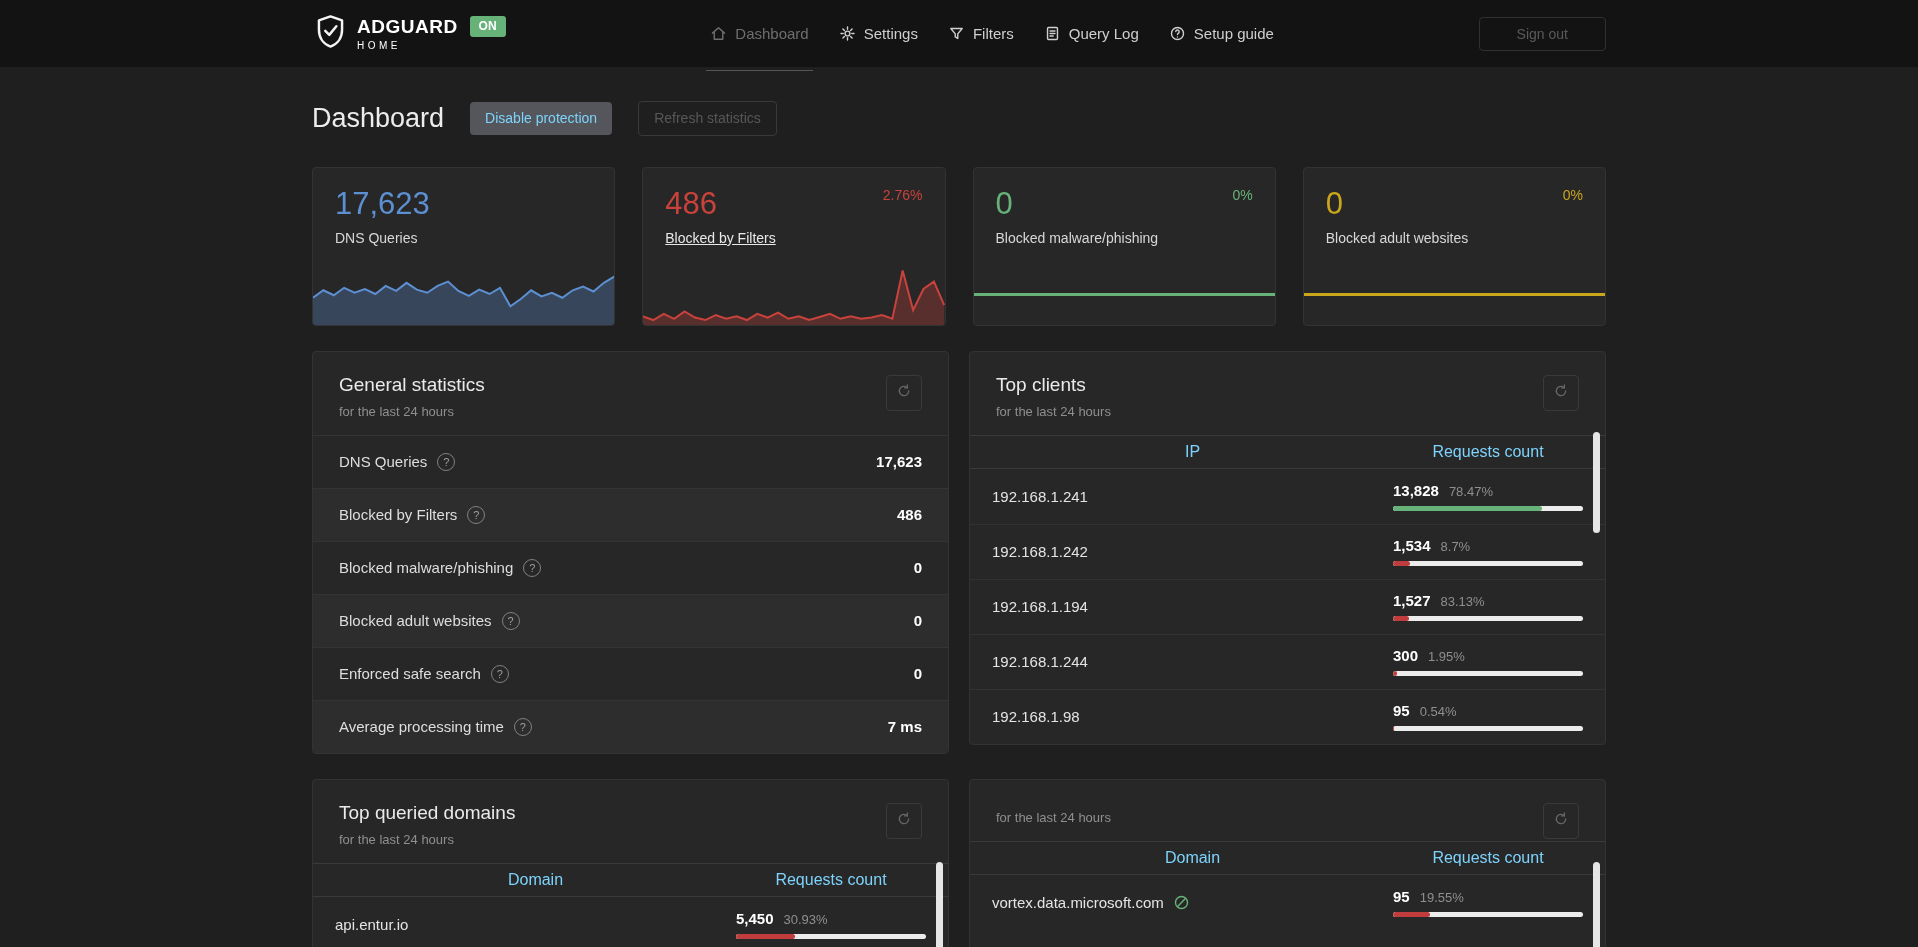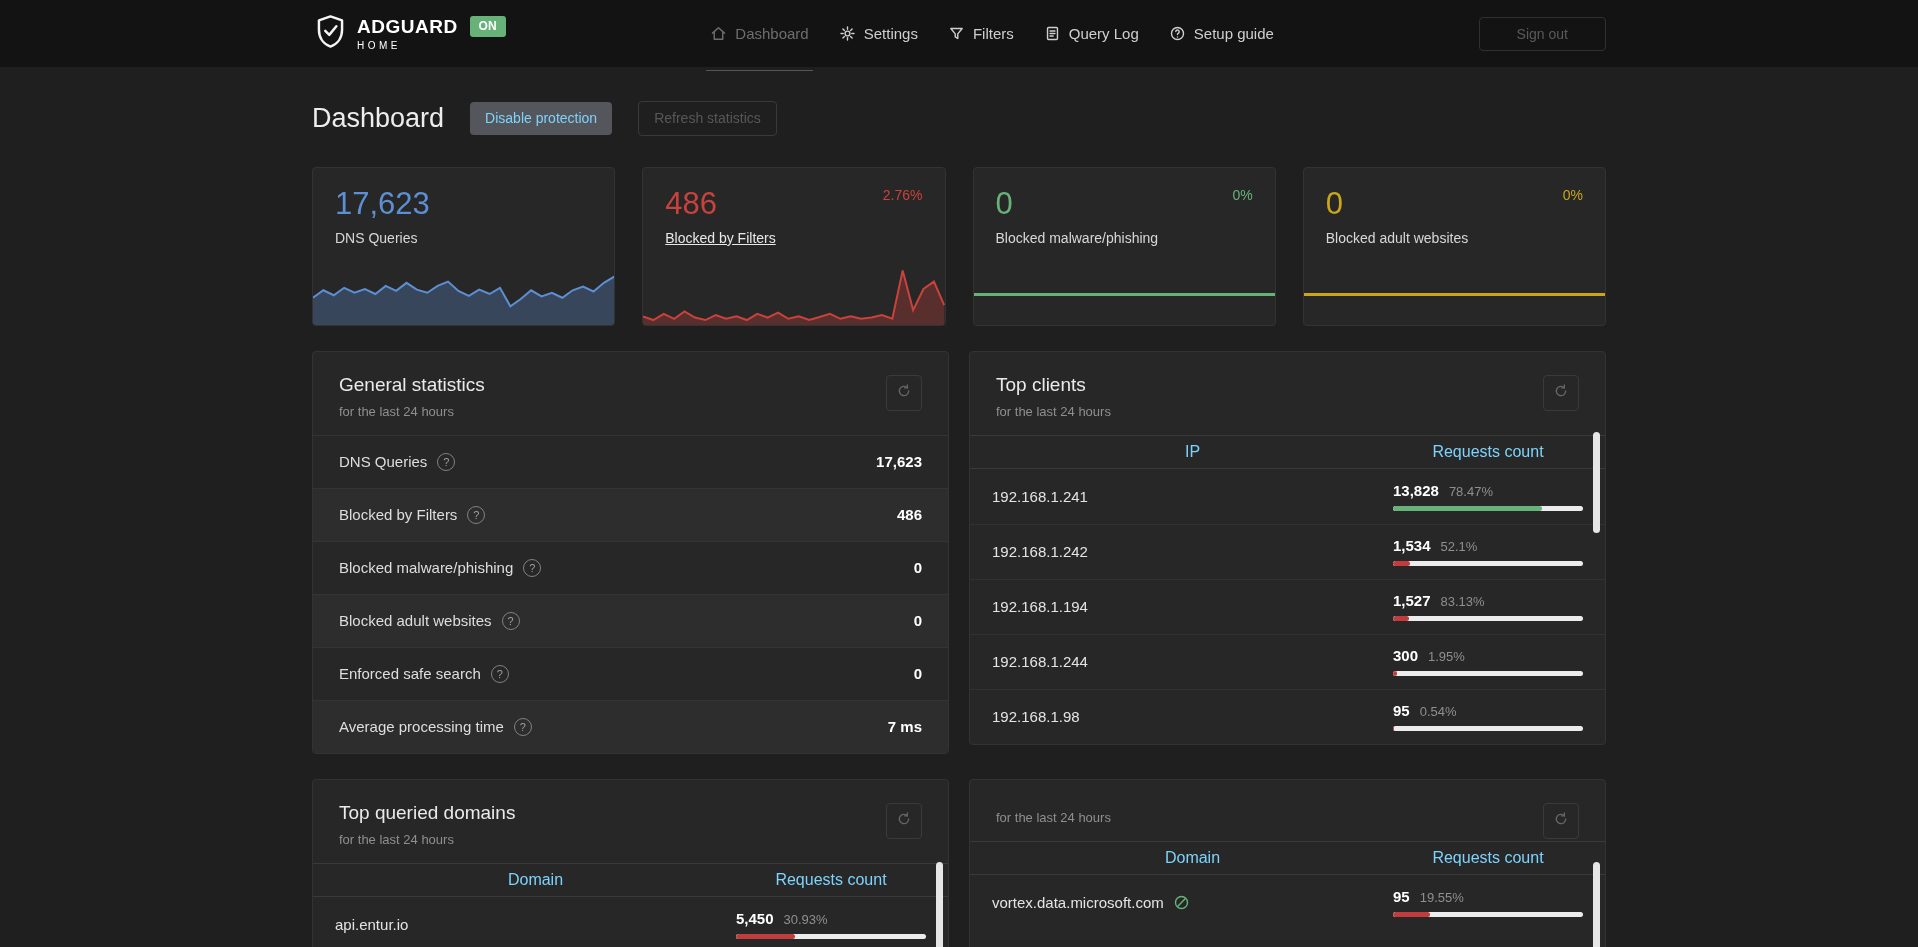--- a/index.html
+++ b/index.html
@@ -291,21 +291,21 @@
               </div>
             </div>
           </div>
           <div class="t-row">
             <div class="t-left">
               <a class="t-name">192.168.1.242</a>
             </div>
             <div class="t-right">
               <div class="count-line">
                 <span class="t-count">1,534</span>
-                <span class="t-pct">52.1%</span>
+                <span class="t-pct">8.7%</span>
               </div>
               <div class="bar">
                 <div class="bar-fill" style="width:8.7%;background:#c13c3c"></div>
               </div>
             </div>
           </div>
           <div class="t-row">
             <div class="t-left">
               <a class="t-name">192.168.1.194</a>
             </div>

